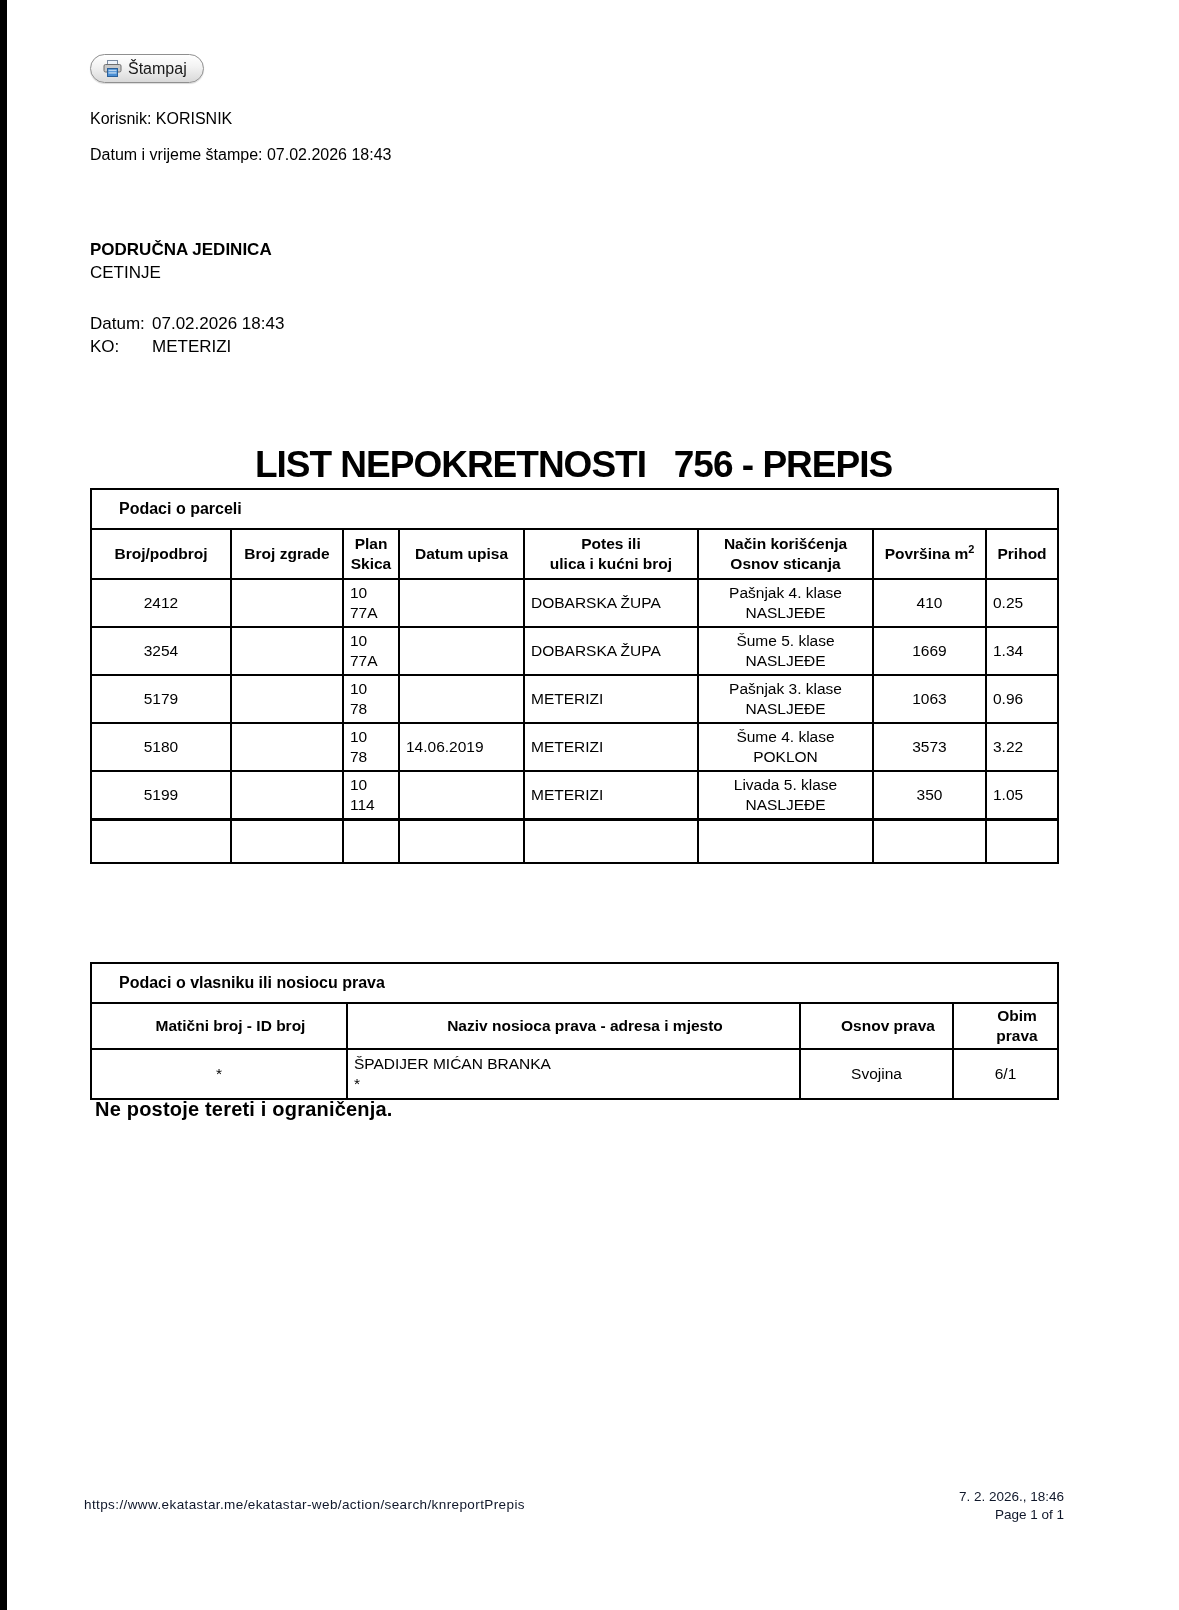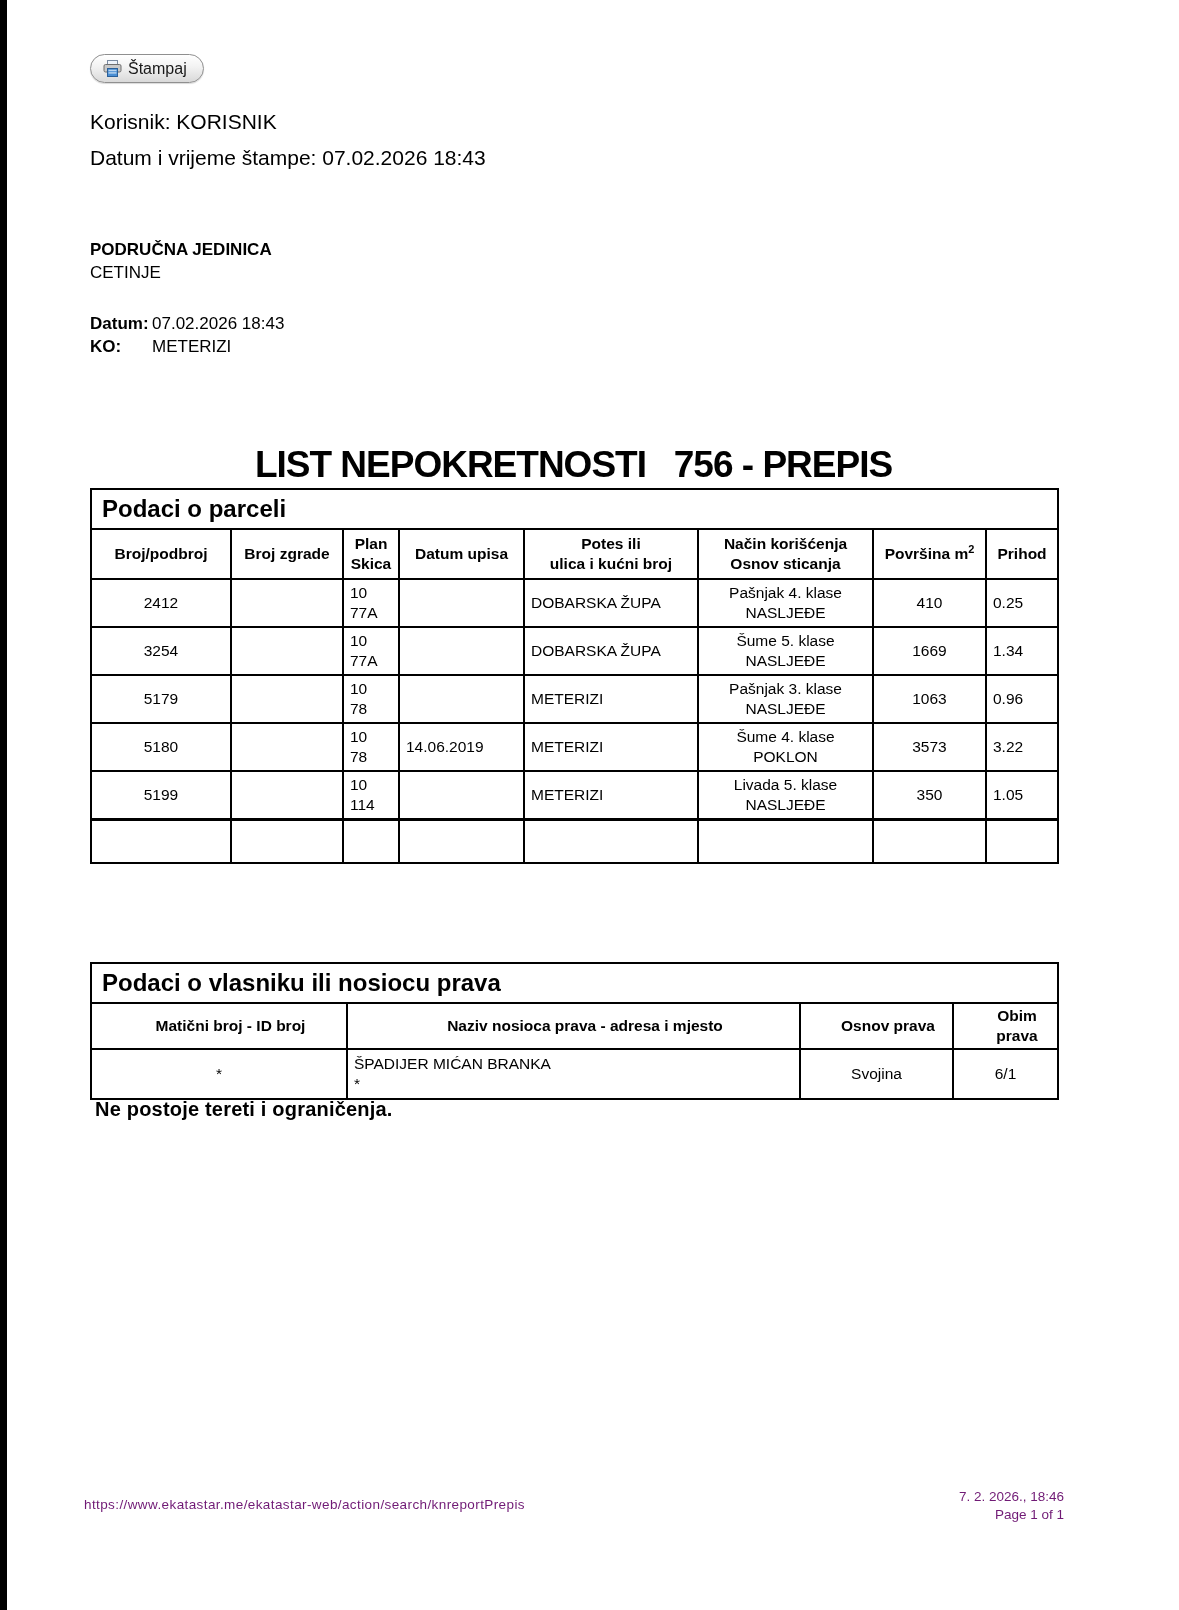--- a/index.html
+++ b/index.html
@@ -21,58 +21,58 @@
     height:29px; padding:0 16px 0 12px;
     display:inline-flex; align-items:center; gap:6px;
     border:1px solid #8f8f8f; border-radius:15px;
     background:linear-gradient(#ffffff 0%, #f2f2f2 45%, #d9d9d9 100%);
     font-family:"Liberation Sans", sans-serif;
     font-size:16px; color:#1a1a1a; cursor:pointer;
     box-shadow:0 1px 1px rgba(0,0,0,0.15);
   }
   .printer-icon { display:inline-flex; line-height:0; }
   
-  .line { position:absolute; left:90px; font-size:21px; }
+  .line { position:absolute; left:90px; font-size:16px; }
   .line-korisnik   { top:110px; }
   .line-printdate  { top:146px; }
   .unit-block { position:absolute; left:90px; top:238px; font-size:17px; line-height:23px; }
   .unit-block .b { font-weight:bold; }
   .kv-block { position:absolute; left:90px; top:312px; font-size:17px; line-height:23px; }
-  .kv-label { display:inline-block; width:62px;font-weight:bold; }
+  .kv-label { display:inline-block; width:62px; }
   
   .doc-title {
     position:absolute; left:90px; top:444px; width:967px;
     text-align:center; font-size:37px; font-weight:bold;
     letter-spacing:-1px; white-space:pre;
   }
   
   table { border-collapse:collapse; table-layout:fixed; position:absolute; left:90px; width:967px; background:#fff; }
   .parcel-table { top:488px; }
   .owner-table  { top:962px; }
   td, th { border:2px solid #000; font-size:15.5px; line-height:20px; padding:2px 5px; vertical-align:middle; overflow:hidden; }
   th { font-weight:bold; text-align:center; }
-  .section-title-cell { font-size:24px; font-weight:bold; text-align:left; height:40px; padding-left:10px; }
+  .section-title-cell { font-size:16px; font-weight:bold; text-align:left; height:40px; padding-left:27px; }
   .parcel-table th { height:50px; }
   .prow td { height:48px; }
   .empty-row td { height:44px; border-top:3px solid #000; }
   .c-center { text-align:center; }
   .c-left { text-align:left; padding-left:6px; }
   sup.sq { font-size:11px; vertical-align:super; line-height:0; }
   .owner-table th { height:32px;padding-left:28px; }
   .owner-table .orow td { height:50px; }
   
   .notice {
     position:absolute; left:95px; top:1098px;
     font-size:20px; font-weight:bold; letter-spacing:0.2px;
   }
   
   .footer {
     position:absolute; left:84px; top:1488px; width:980px;
     display:flex; justify-content:space-between; align-items:flex-start;
-    color:#701a75; font-size:13.5px;
+    color:#0f172a; font-size:13.5px;
   }
   .footer .url { margin-top:9px; letter-spacing:0.4px; }
   .footer .right { text-align:right; line-height:18px; }
 </style>
 </head>
 <body>
 
 <div class="page">
   <div class="left-strip"></div>
 

